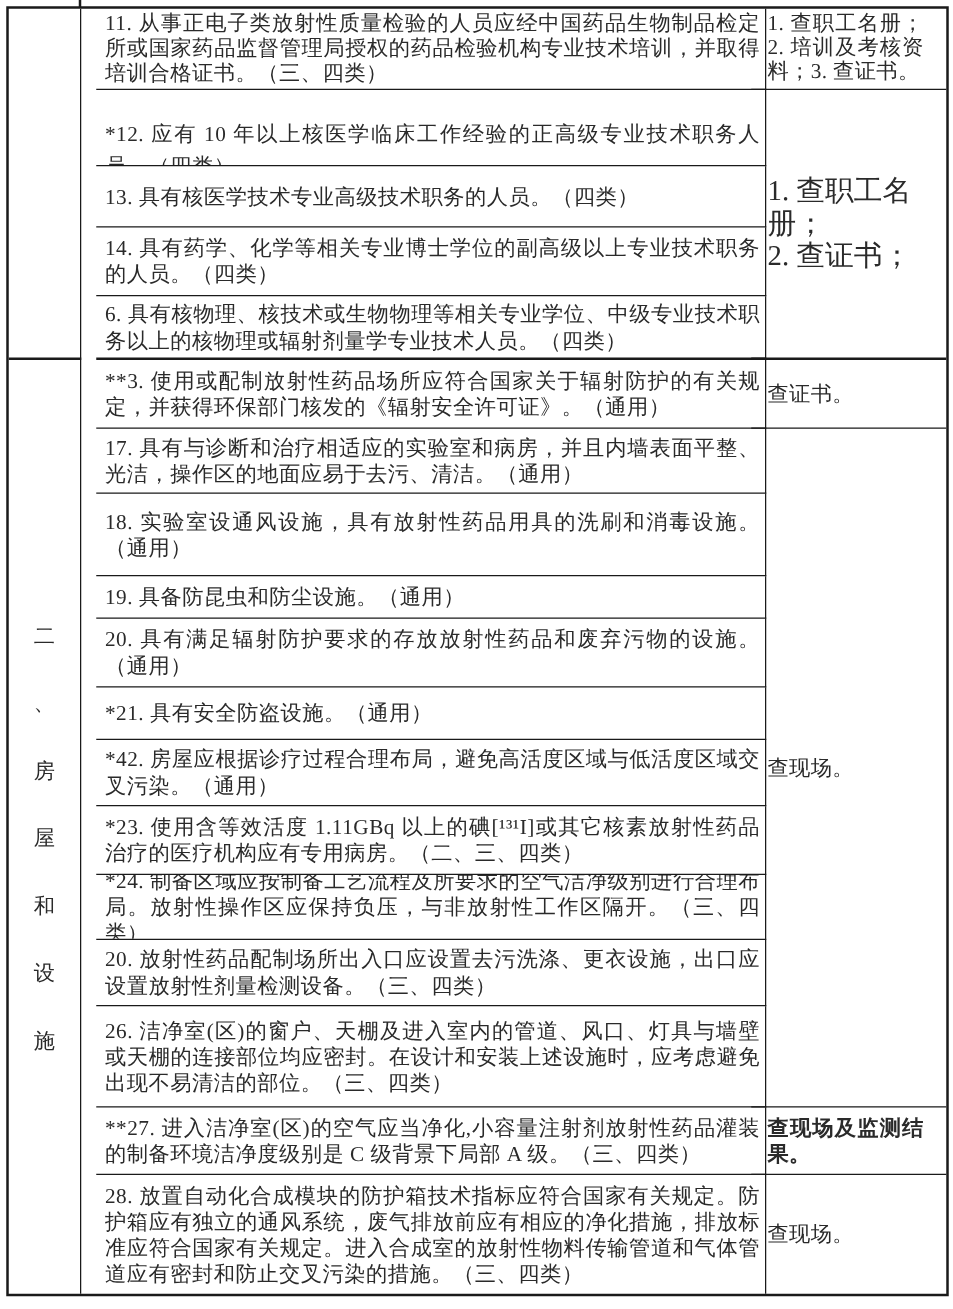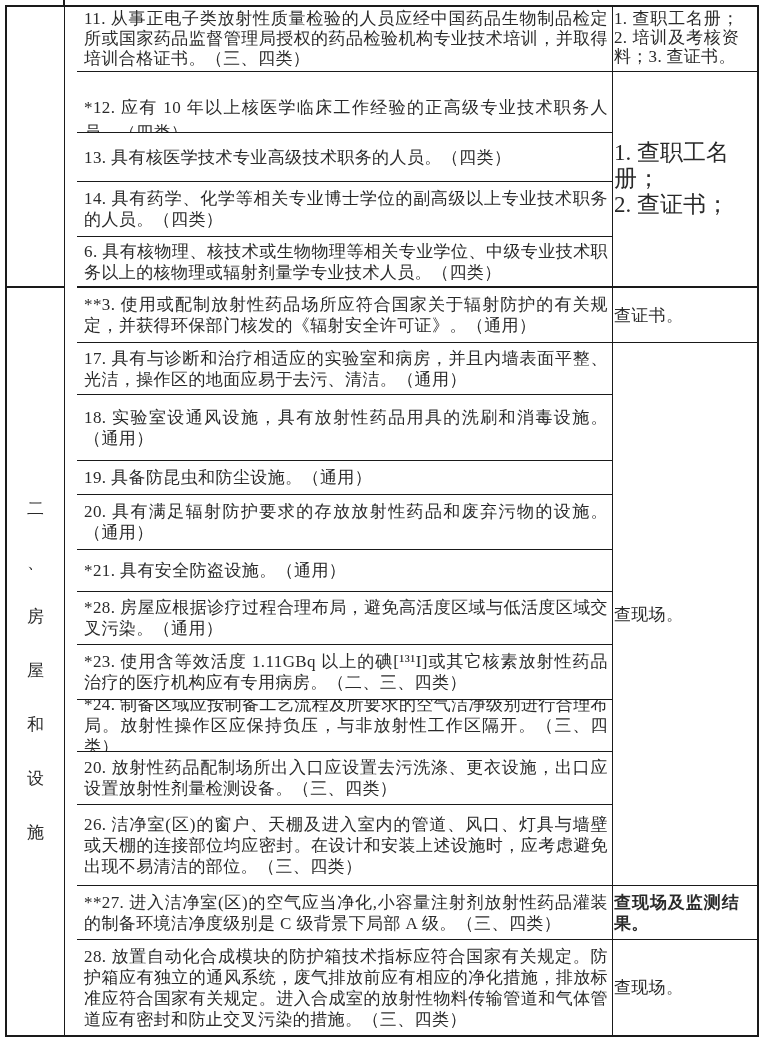--- a/index.html
+++ b/index.html
@@ -128,21 +128,21 @@
       <div class="cell" style="height:34px;">
           <div class="req-text">19. 具备防昆虫和防尘设施。（通用）</div>
         </div>
       <div class="cell" style="height:55px;">
           <div class="req-text">20. 具有满足辐射防护要求的存放放射性药品和废弃污物的设施。（通用）</div>
         </div>
       <div class="cell" style="height:42px;">
           <div class="req-text">*21. 具有安全防盗设施。（通用）</div>
         </div>
       <div class="cell" style="height:53px;">
-          <div class="req-text">*28. 房屋应根据诊疗过程合理布局，避免高活度区域与低活度区域交叉污染。（通用）</div>
+          <div class="req-text">*42. 房屋应根据诊疗过程合理布局，避免高活度区域与低活度区域交叉污染。（通用）</div>
         </div>
       <div class="cell" style="height:55px;">
           <div class="req-text">*23. 使用含等效活度 1.11GBq 以上的碘[¹³¹I]或其它核素放射性药品治疗的医疗机构应有专用病房。（二、三、四类）</div>
         </div>
       <div class="cell" style="height:52px;">
           <div class="req-text">*24. 制备区域应按制备工艺流程及所要求的空气洁净级别进行合理布局。放射性操作区应保持负压，与非放射性工作区隔开。（三、四类）</div>
         </div>
       <div class="cell" style="height:53px;">
           <div class="req-text">20. 放射性药品配制场所出入口应设置去污洗涤、更衣设施，出口应设置放射性剂量检测设备。（三、四类）</div>
         </div>

